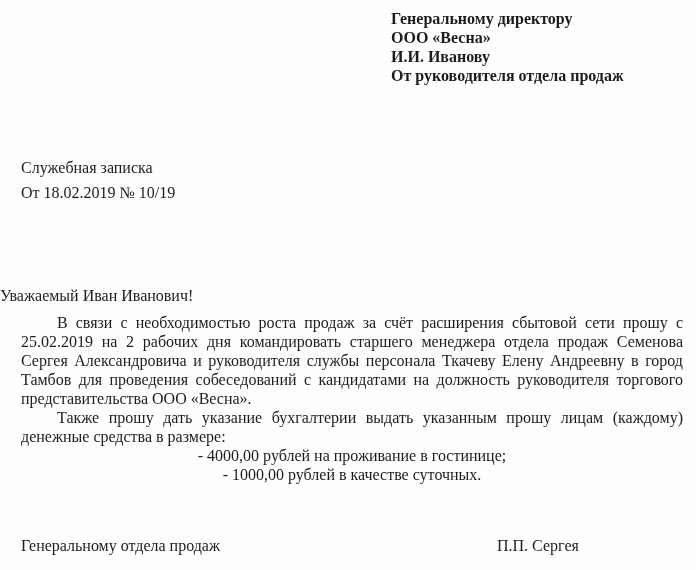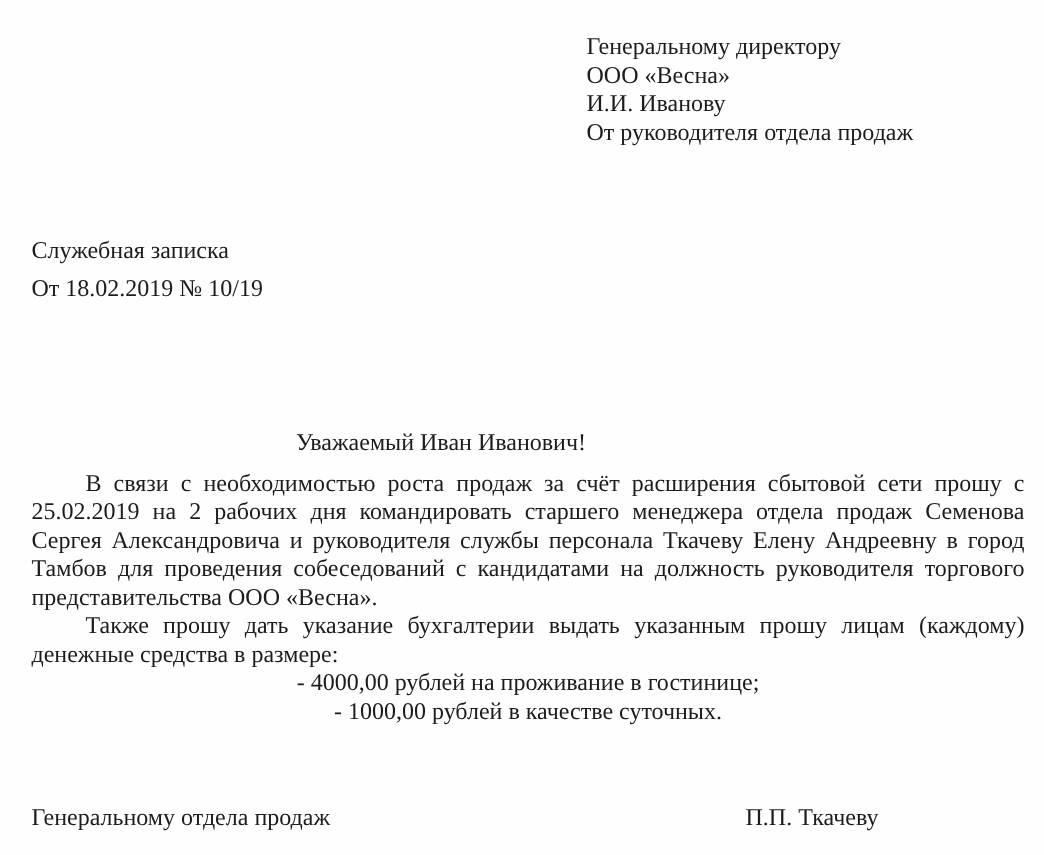--- a/index.html
+++ b/index.html
@@ -13,23 +13,24 @@
     height: 570px;
     background: #fefefe;
     font-family: "Liberation Serif", "DejaVu Serif", serif;
     font-size: 16px;
     color: #1c1c1c;
     overflow: hidden;
   }
   .addressee {
     position: absolute;
     left: 391px;
-    top: 22px;
+    top: 9px;
     line-height: 19px;
     white-space: nowrap;
+    font-weight: bold;
   }
   .memo-header {
     position: absolute;
     left: 21px;
     top: 158px;
     line-height: 19px;
   }
   .memo-header .doc-type {
     margin: 0 0 6px 0;
   }
@@ -39,21 +40,20 @@
   .memo-header .doc-subject {
     margin: 0;
     max-width: 332px;
     line-height: 19px;
   }
   .salutation {
     position: absolute;
     left: 0;
     top: 286px;
     width: 588px;
-    text-align: center;
     line-height: 19px;
   }
   .body-text {
     position: absolute;
     left: 21px;
     top: 313px;
     width: 662px;
     line-height: 19px;
   }
   .body-text p {
@@ -101,16 +101,16 @@
 
   <div class="body-text">
     <p>В связи с необходимостью роста продаж за счёт расширения сбытовой сети прошу с 25.02.2019 на 2 рабочих дня командировать старшего менеджера отдела продаж Семенова Сергея Александровича и руководителя службы персонала Ткачеву Елену Андреевну в город Тамбов для проведения собеседований с кандидатами на должность руководителя торгового представительства ООО «Весна».</p>
     <p>Также прошу дать указание бухгалтерии выдать указанным прошу лицам (каждому) денежные средства в размере:</p>
     <p class="expense-line">- 4000,00 рублей на проживание в гостинице;</p>
     <p class="expense-line">- 1000,00 рублей в качестве суточных.</p>
   </div>
 
   <div class="signature-row">
     <span>Генеральному отдела продаж</span>
-    <span class="signature-name">П.П. Ткачеву</span>
+    <span class="signature-name">П.П. Сергея</span>
   </div>
 
 </div>
 
 </body></html>

